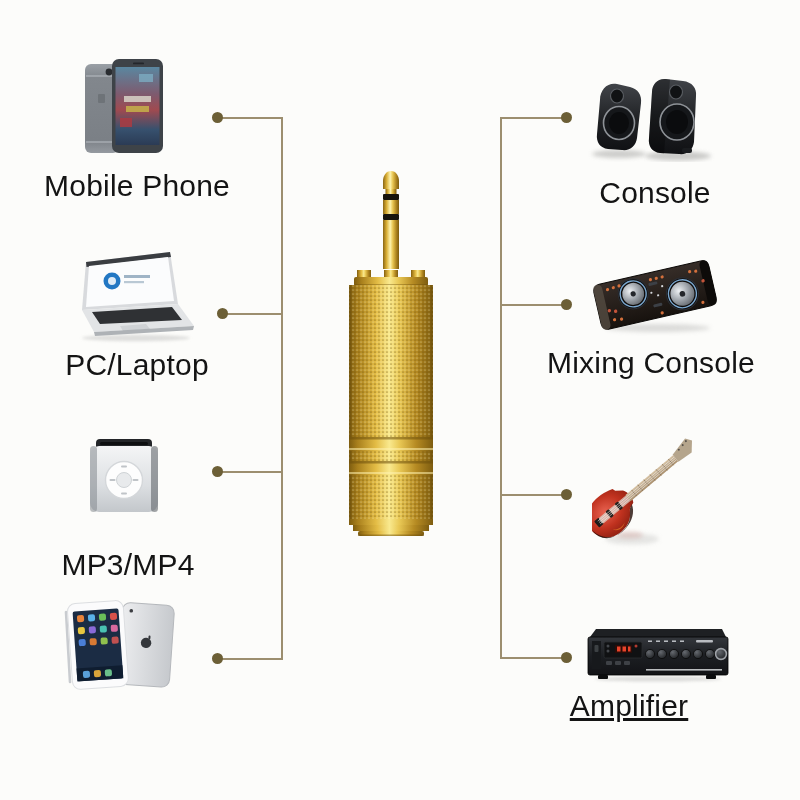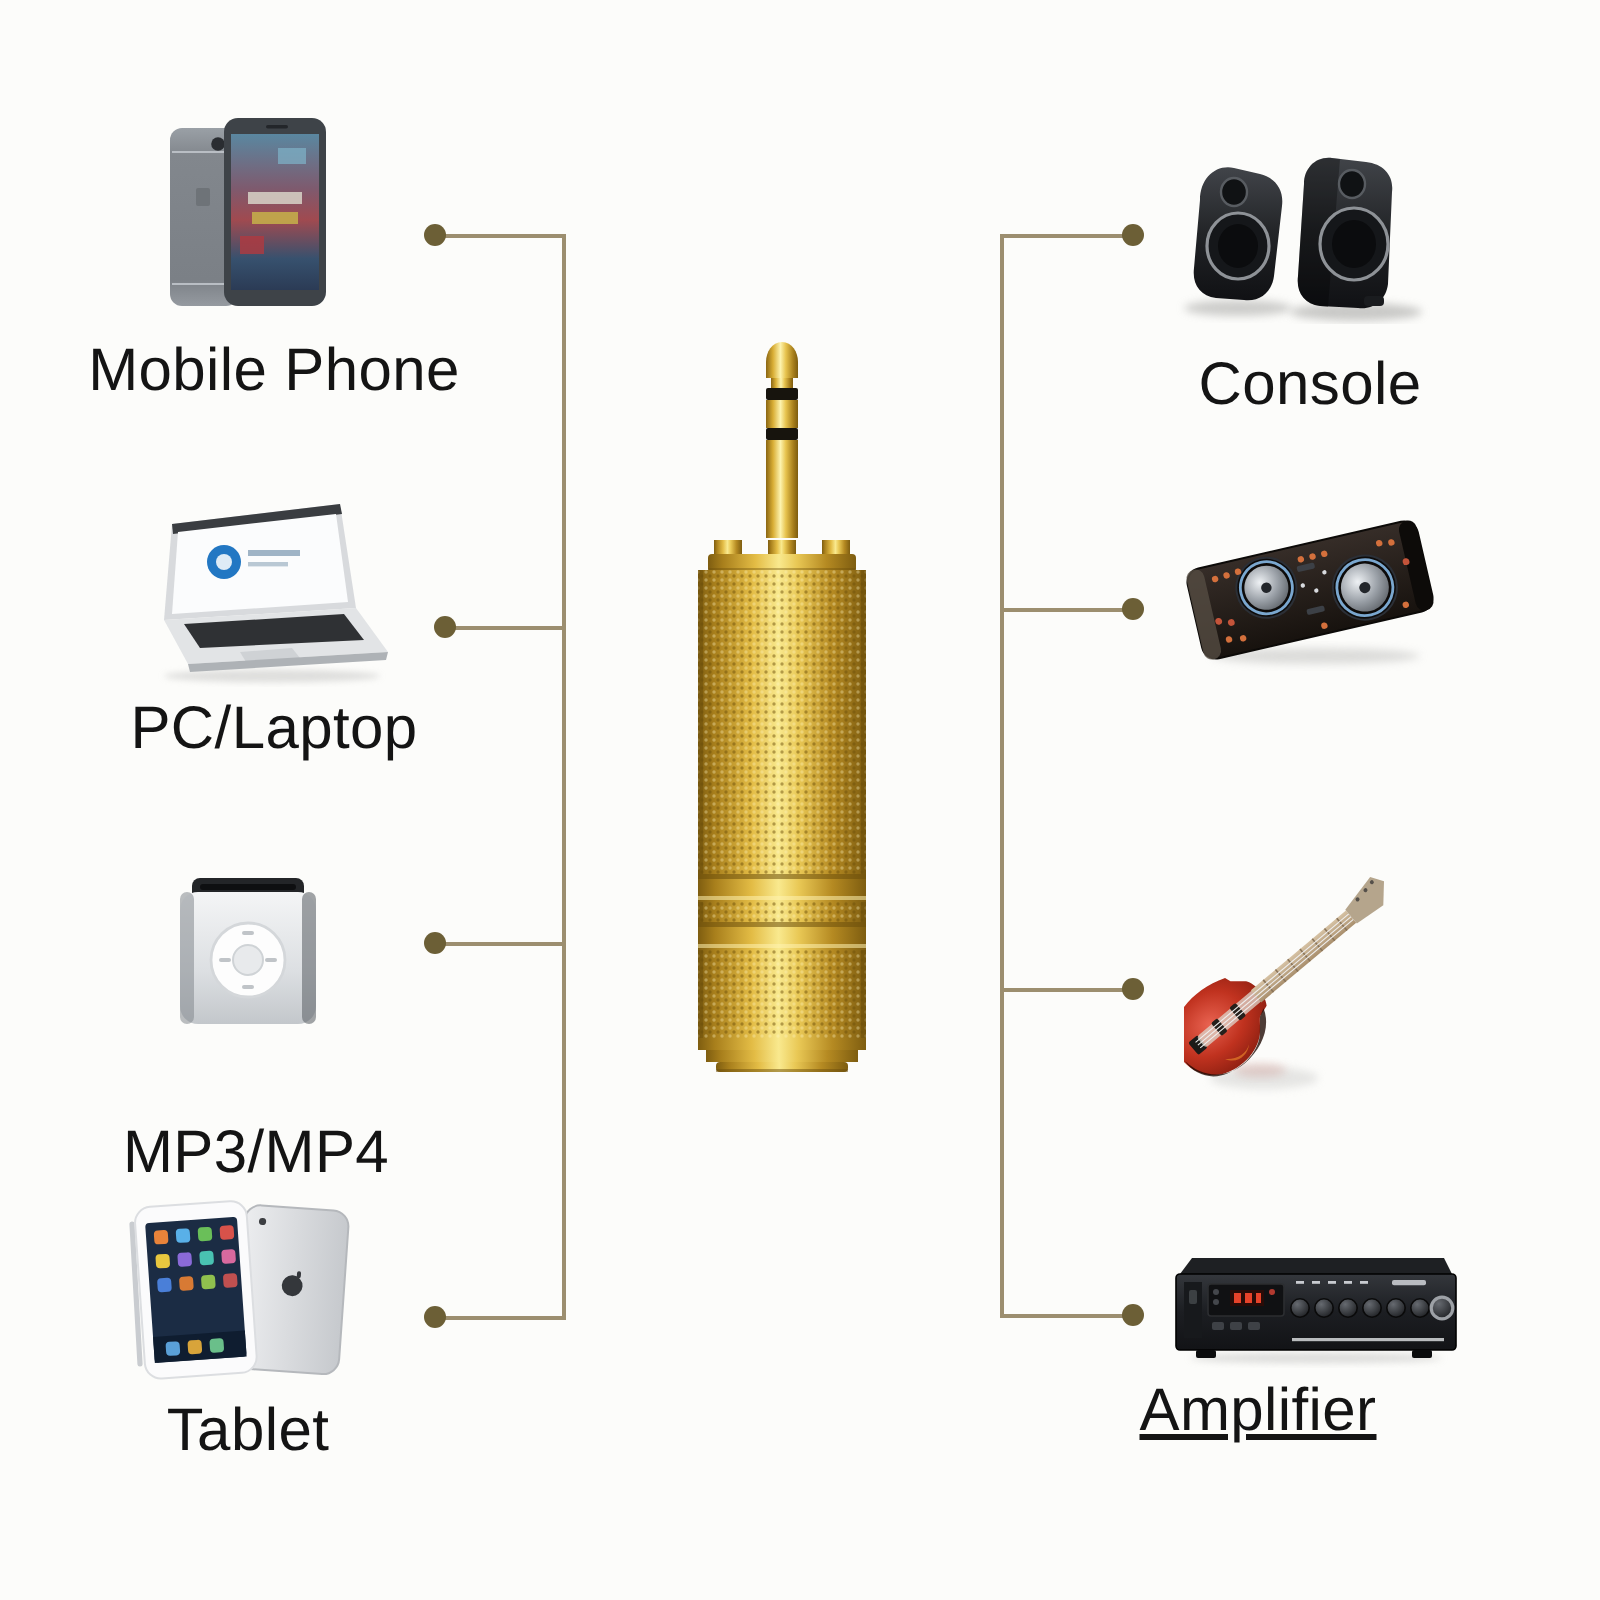--- a/index.html
+++ b/index.html
@@ -172,21 +172,21 @@
     <rect x="10" y="8" width="68" height="66" rx="9" fill="url(#mpSilv)"></rect>
     <rect x="10" y="8" width="7" height="66" rx="3.5" fill="#83888e" opacity=".55"></rect>
     <rect x="71" y="8" width="7" height="66" rx="3.5" fill="#63676d" opacity=".6"></rect>
     <circle cx="44" cy="42" r="18.5" fill="#fdfdfd" stroke="#d4d7da" stroke-width="1.4"></circle>
     <circle cx="44" cy="42" r="7.5" fill="#e8eaec" stroke="#cfd3d6" stroke-width="1"></circle>
     <rect x="41" y="27.5" width="6" height="2" rx="1" fill="#c0c4c8"></rect>
     <rect x="41" y="54.5" width="6" height="2" rx="1" fill="#c0c4c8"></rect>
     <rect x="29.5" y="41" width="6" height="2" rx="1" fill="#c0c4c8"></rect>
     <rect x="52.5" y="41" width="6" height="2" rx="1" fill="#c0c4c8"></rect>
   </svg>
-  <div class="dev-label" style="left:8px;top:560px;">MP3/MP4</div>
+  <div class="dev-label" style="left:8px;top:548px;">MP3/MP4</div>
 
   <svg class="dev-img" style="left:62px;top:598px;" width="118" height="96" viewBox="0 0 118 96">
     <defs>
       <linearGradient id="tbSilv" x1="0" y1="0" x2="1" y2="0">
         <stop offset="0" stop-color="#ecedef"></stop>
           <stop offset="1" stop-color="#c6c9cd"></stop>
       </linearGradient>
     </defs>
     <g transform="rotate(4 86 46)">
       <rect x="58" y="6" width="52" height="82" rx="8" fill="url(#tbSilv)" stroke="#b5b8bc" stroke-width="1"></rect>
@@ -211,21 +211,20 @@
         <rect x="28" y="40" width="7" height="7" rx="2" fill="#d87a34"></rect>
         <rect x="39" y="40" width="7" height="7" rx="2" fill="#8fc04e"></rect>
         <rect x="50" y="40" width="7" height="7" rx="2" fill="#c05050"></rect>
       </g>
       <rect x="13" y="69" width="46" height="13" fill="#0f1d30"></rect>
       <rect x="19" y="72" width="7" height="7" rx="2" fill="#5aa0d8"></rect>
       <rect x="30" y="72" width="7" height="7" rx="2" fill="#d8a43a"></rect>
       <rect x="41" y="72" width="7" height="7" rx="2" fill="#6abf8a"></rect>
     </g>
   </svg>
-  <div class="dev-label" style="left:4px;top:699px;">Tablet</div>
 
   <svg class="dev-img" style="left:586px;top:72px;" width="132" height="90" viewBox="0 0 132 90">
     <defs>
       <linearGradient id="spkG" x1="0" y1="0" x2="0" y2="1">
         <stop offset="0" stop-color="#414449"></stop>
           <stop offset=".5" stop-color="#222427"></stop>
         <stop offset="1" stop-color="#101114"></stop>
       </linearGradient>
       <filter id="spkB" x="-40%" y="-40%" width="180%" height="180%">
           <feGaussianBlur stdDeviation="2"></feGaussianBlur>
@@ -295,20 +294,21 @@
       </g>
       <g fill="#d8dade">
         <circle cx="70" cy="40" r="1.1"></circle>
           <circle cx="76" cy="44" r="1.1"></circle>
           <circle cx="82" cy="36" r="1.1"></circle>
       </g>
       <rect x="69" y="30" width="9" height="3" rx="1" fill="#3c4046"></rect>
       <rect x="69" y="52" width="9" height="3" rx="1" fill="#3c4046"></rect>
     </g>
   </svg>
+  <div class="dev-label" style="left:531px;top:346px;">Mixing Console</div>
 
   <svg class="dev-img" style="left:592px;top:428px;" width="124" height="122" viewBox="0 0 124 122">
     <defs>
       <radialGradient id="gtBody" cx=".42" cy=".38" r=".8">
         <stop offset="0" stop-color="#e86250"></stop>
           <stop offset=".45" stop-color="#c0321f"></stop>
         <stop offset="1" stop-color="#711509"></stop>
       </radialGradient>
       <linearGradient id="gtNeck" x1="0" y1="0" x2="0" y2="1">
         <stop offset="0" stop-color="#d6c2a4"></stop>

